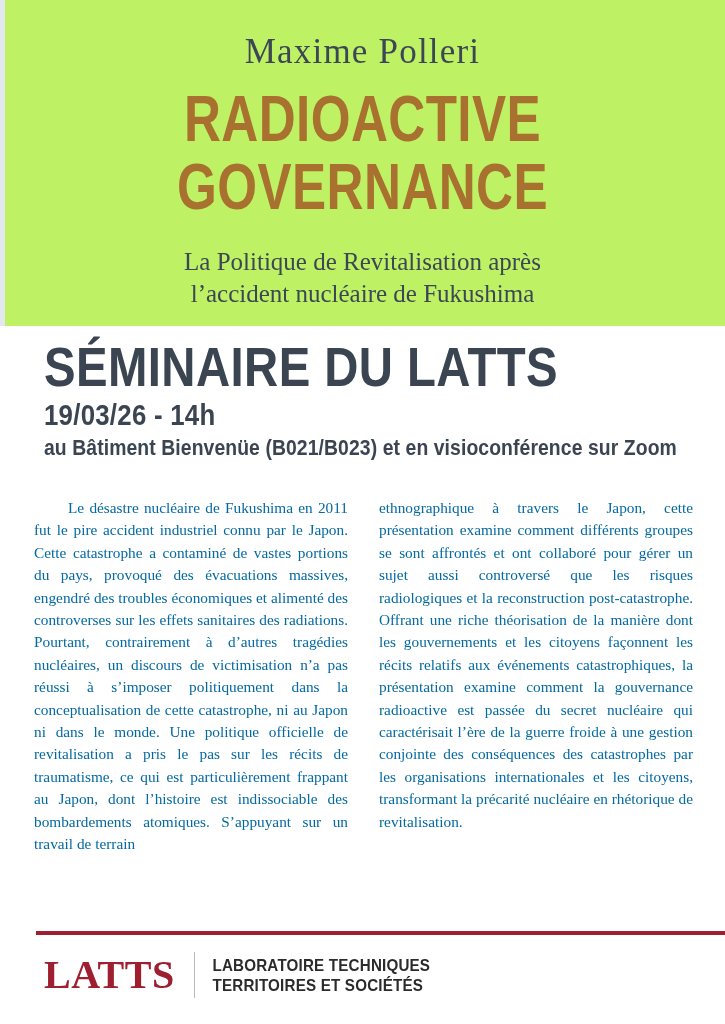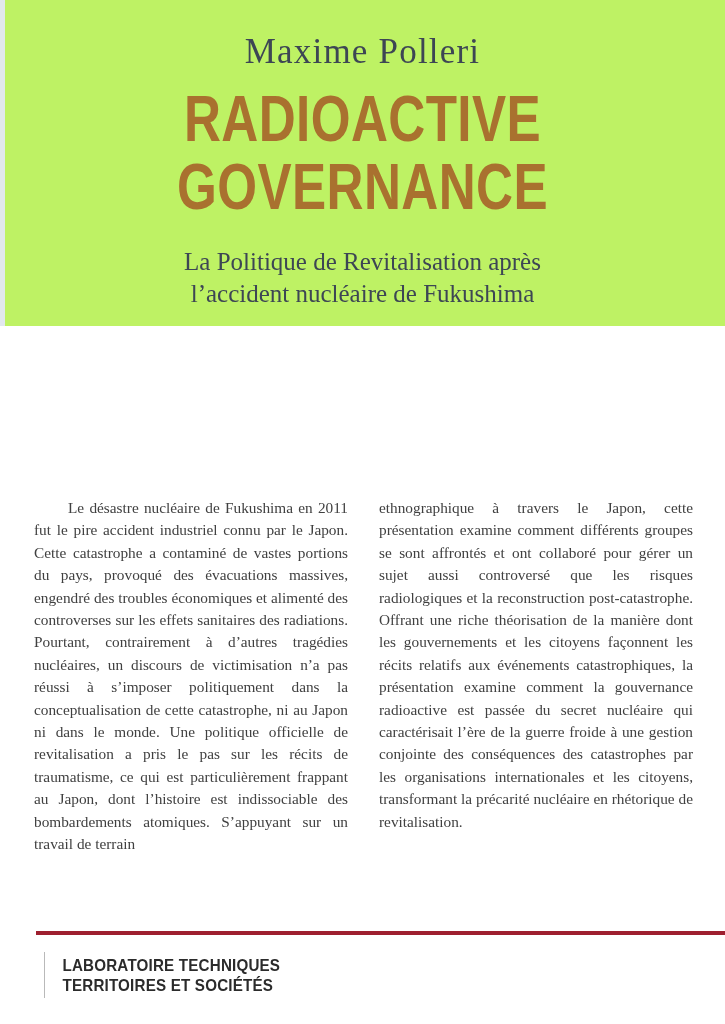--- a/index.html
+++ b/index.html
@@ -131,21 +131,21 @@
     width: 660px;
     display: flex;
     gap: 31px;
     align-items: flex-start;
   }
   .abstract-col {
     width: 314px;
     font-family: "Liberation Serif", serif;
     font-size: 15.3px;
     line-height: 1.465;
-    color: #404040;
+    color: #0369a1;
     text-align: justify;
     hyphens: none;
   }
   .abstract-col p { margin: 0; }
   .abstract-col.left p { text-indent: 34px; }
 
   
   .footer-rule {
     position: absolute;
     left: 36px;
@@ -200,33 +200,39 @@
 
     <div class="booktitle booktitle-1">RADIOACTIVE</div>
 
     <div class="booktitle booktitle-2">GOVERNANCE</div>
 
     <div class="subtitle subtitle-2">l’accident nucléaire de Fukushima</div>
 
     <div class="subtitle subtitle-1">La Politique de Revitalisation après</div>
   </div>
 
+  <div class="seminar">
+    <div class="seminar-title">SÉMINAIRE DU LATTS</div>
+    <div class="seminar-date">19/03/26 - 14h</div>
+    <div class="seminar-venue">au Bâtiment Bienvenüe (B021/B023) et en visioconférence sur Zoom</div>
+  </div>
 
   <div class="abstract">
     <div class="abstract-col left">
       <p>Le désastre nucléaire de Fukushima en 2011 fut le pire accident industriel connu par le Japon. Cette catastrophe a contaminé de vastes portions du pays, provoqué des évacuations massives, engendré des troubles économiques et alimenté des controverses sur les effets sanitaires des radiations. Pourtant, contrairement à d’autres tragédies nucléaires, un discours de victimisation n’a pas réussi à s’imposer politiquement dans la conceptualisation de cette catastrophe, ni au Japon ni dans le monde. Une politique officielle de revitalisation a pris le pas sur les récits de traumatisme, ce qui est particulièrement frappant au Japon, dont l’histoire est indissociable des bombardements atomiques. S’appuyant sur un travail de terrain</p>
     </div>
     <div class="abstract-col right">
       <p>ethnographique à travers le Japon, cette présentation examine comment différents groupes se sont affrontés et ont collaboré pour gérer un sujet aussi controversé que les risques radiologiques et la reconstruction post-catastrophe. Offrant une riche théorisation de la manière dont les gouvernements et les citoyens façonnent les récits relatifs aux événements catastrophiques, la présentation examine comment la gouvernance radioactive est passée du secret nucléaire qui caractérisait l’ère de la guerre froide à une gestion conjointe des conséquences des catastrophes par les organisations internationales et les citoyens, transformant la précarité nucléaire en rhétorique de revitalisation.</p>
     </div>
   </div>
 
   <div class="footer-rule"></div>
 
   <div class="footer">
+    <div class="latts-word">LATTS</div>
     <div class="footer-divider"></div>
     <div class="latts-expansion">
       <div>LABORATOIRE TECHNIQUES</div>
       <div>TERRITOIRES ET SOCIÉTÉS</div>
     </div>
   </div>
 
 </div>
 
 </body></html>

